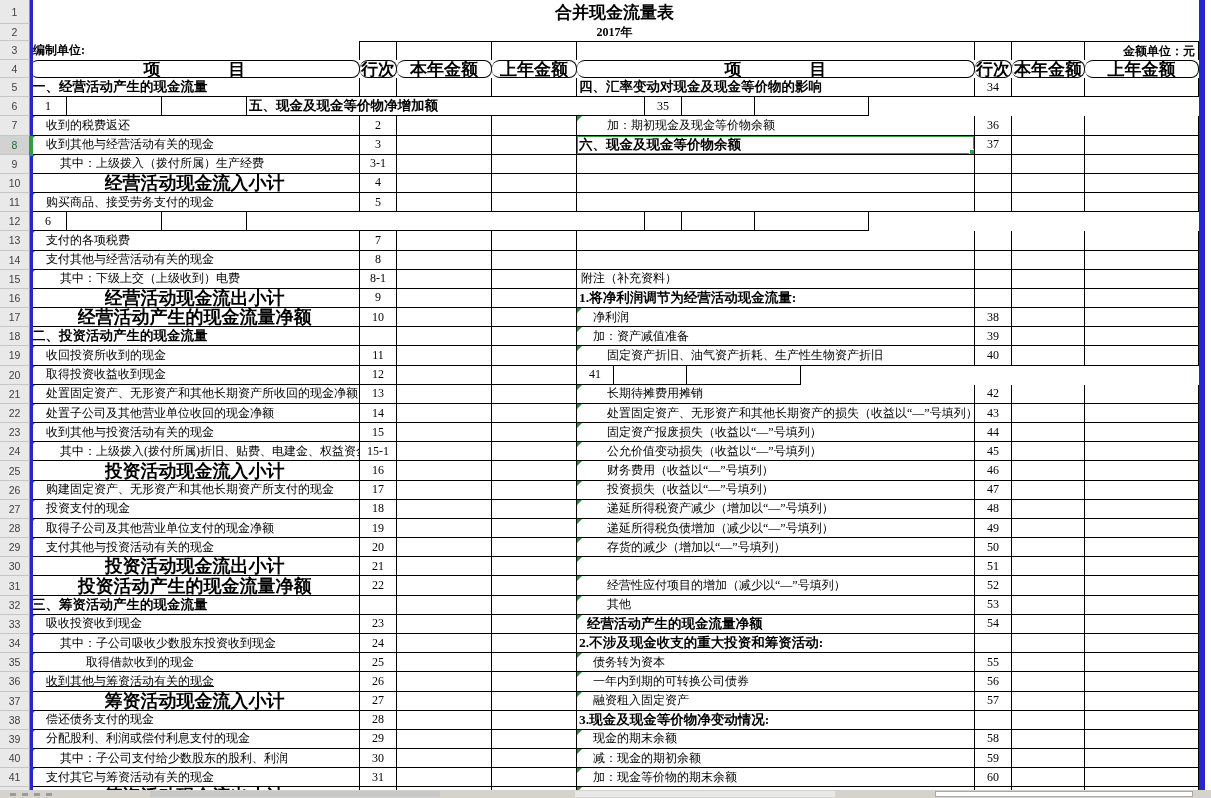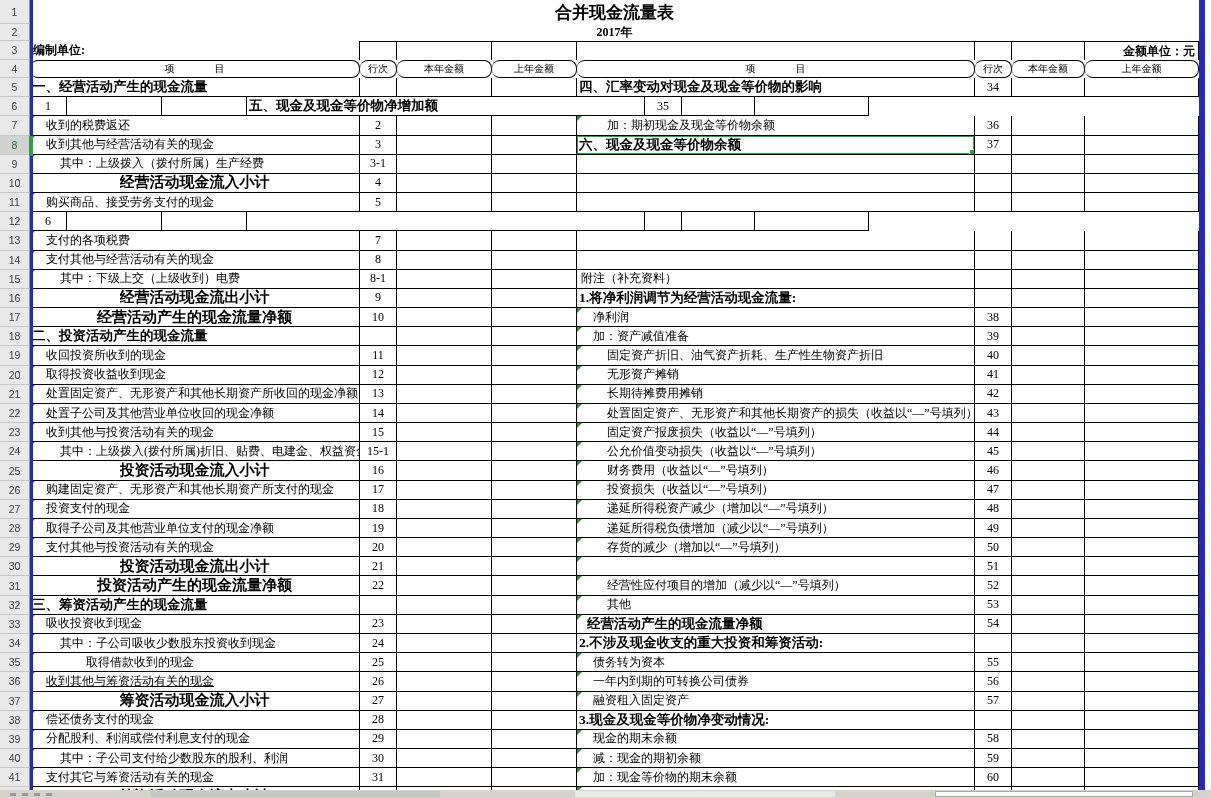--- a/index.html
+++ b/index.html
@@ -24,24 +24,24 @@
   .c-item2{width:398px}.c-ln2{width:37px}.c-cur2{width:73px}.c-pri2{width:114px}
   .w-rest{width:1169px}
   .title{font-size:17px;font-weight:bold;justify-content:center;}
   .year{font-size:12px;font-weight:bold;justify-content:center;}
   .meta{font-size:12px;font-weight:bold;padding-left:3px;}
   .h3cell{box-sizing:border-box;flex:none;border-right:1px solid #000;border-top:1px solid #000;
           display:flex;align-items:center;overflow:hidden;white-space:nowrap;position:relative;}
   .h3item{box-sizing:border-box;flex:none;border-right:1px solid #000;display:flex;align-items:center;
           overflow:hidden;white-space:nowrap;}
   .unit{font-size:12px;font-weight:bold;justify-content:flex-end;padding-right:3px;}
-  .hdr{font-size:10px;font-weight:normal;justify-content:center;border-radius:8px;}
+  .hdr{font-size:17px;font-weight:bold;justify-content:center;border-radius:8px;}
   .s-sec{font-weight:bold;font-size:13.5px;padding-left:2px;}
   .s-secl{font-weight:bold;font-size:13.5px;padding-left:10px;}
-  .s-sub{font-weight:bold;font-size:15px;justify-content:center;}
+  .s-sub{font-weight:bold;font-size:18px;justify-content:center;}
   .s-it{font-size:12px;padding-left:16px;}
   .s-it2{font-size:12px;padding-left:30px;}
   .s-pl{font-size:12px;padding-left:4px;}
   .s-emp{}
   .ln-c{justify-content:center;font-size:12px;}
   .tri{position:absolute;top:0;left:0;width:0;height:0;
        border-top:5px solid #2e8b3d;border-right:5px solid transparent;}
   .selbox{position:absolute;top:-2px;left:-2px;right:-2px;bottom:-2px;
           border:3px solid #2f9e49;z-index:5;pointer-events:none;}
   .handle{position:absolute;right:-4px;bottom:-4px;width:7px;height:7px;
@@ -335,24 +335,20 @@
         </div>
         <div class="row" style="height: 19.184px;">
           <div class="gut">20</div>
           <div class="cell c-item s-it">
             <div class="tri"></div>
             <div class="" style="overflow: hidden;">取得投资收益收到现金</div>
           </div>
           <div class="cell c-ln ln-c">12</div>
           <div class="cell c-cur"></div>
           <div class="cell c-pri"></div>
-          <div class="cell c-item2 s-it2">
-            <div class="tri"></div>
-            <div class="" style="overflow: hidden;">无形资产摊销</div>
-          </div>
           <div class="cell c-ln2 ln-c">41</div>
           <div class="cell c-cur2"></div>
           <div class="cell c-pri2"></div>
         </div>
         <div class="row" style="height: 19.184px;">
           <div class="gut">21</div>
           <div class="cell c-item s-it">
             <div class="tri"></div>
             <div class="" style="overflow: hidden;">处置固定资产、无形资产和其他长期资产所收回的现金净额</div>
           </div>

